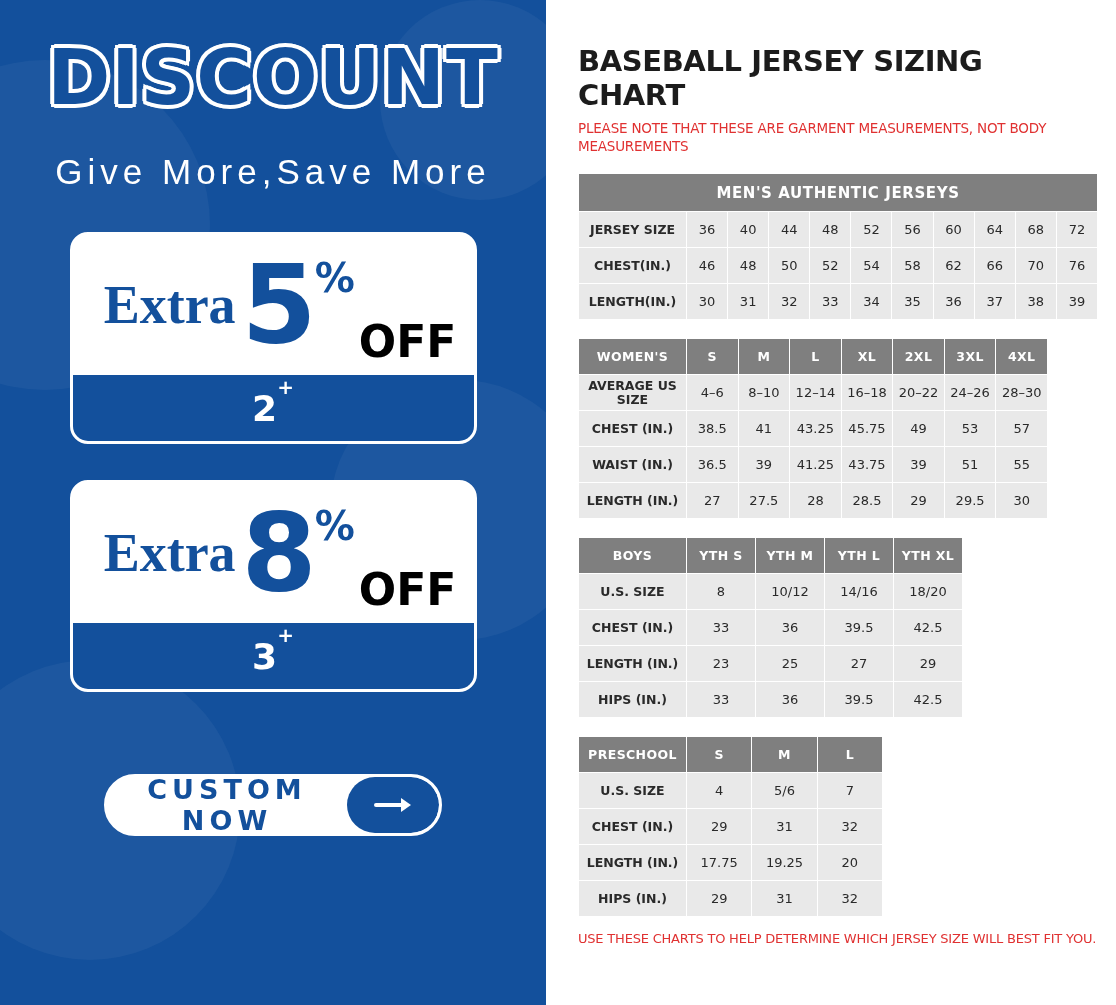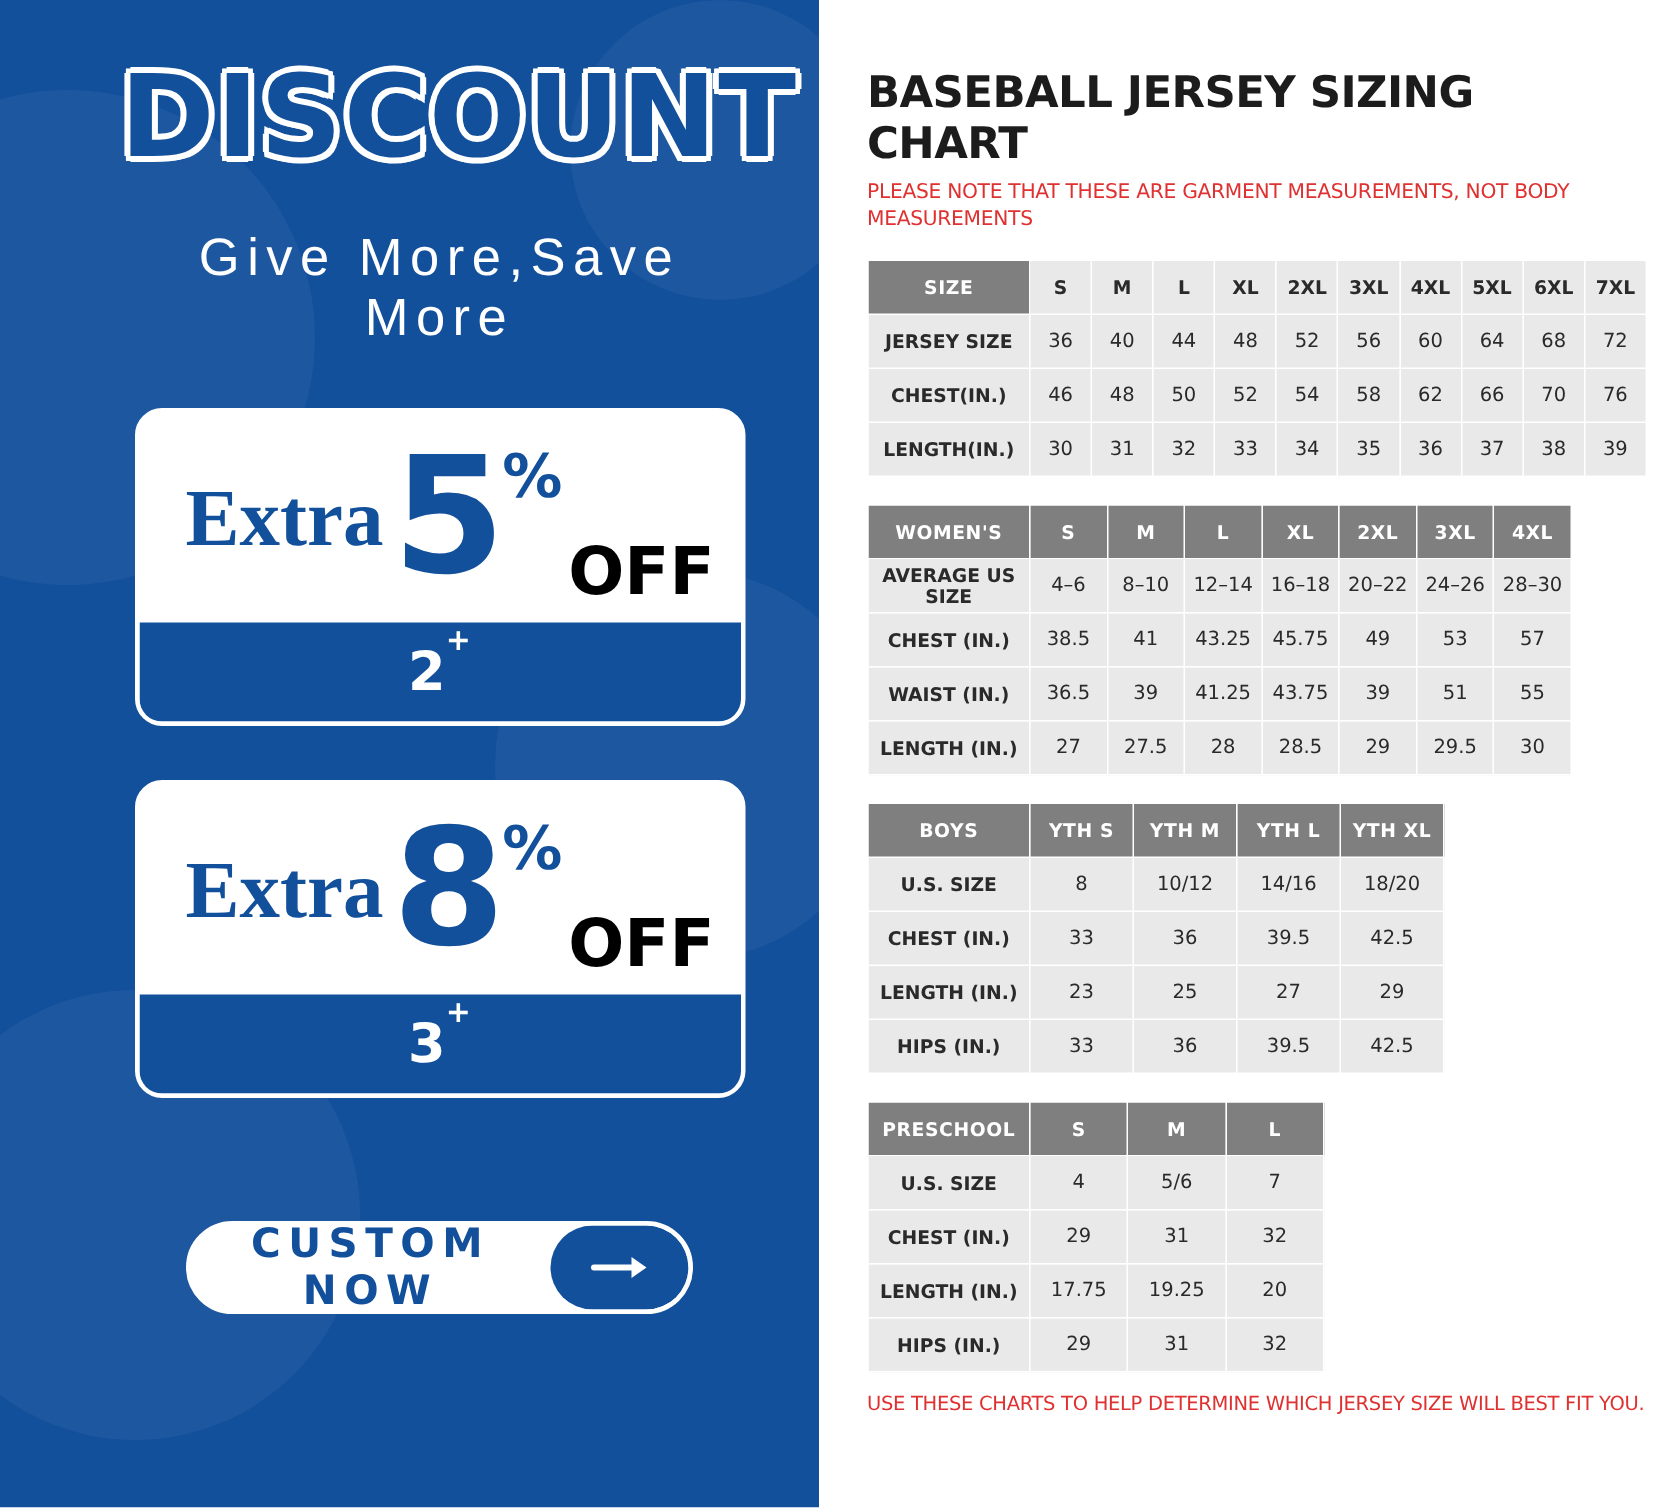--- a/index.html
+++ b/index.html
@@ -16,21 +16,20 @@
     background: #ffffff;
   }
 
   
   .promo {
     position: relative;
     width: 546px; height: 1005px;
     background: #13509c;
     overflow: hidden;
     flex: 0 0 546px;
-    padding-left: 40px;
   }
   .promo-bg-shape {
     position: absolute;
     border-radius: 50%;
     background: rgba(255,255,255,0.045);
   }
   .bg1 { width: 330px; height: 330px; left: -120px; top: 60px; }
   .bg2 { width: 260px; height: 260px; left: 330px; top: 380px; }
   .bg3 { width: 300px; height: 300px; left: -60px; top: 660px; }
   .bg4 { width: 200px; height: 200px; left: 380px; top: 0px; }
@@ -342,31 +341,21 @@
           <col>
           <col>
           <col>
           <col>
           <col>
           <col>
           <col>
       </colgroup>
       <tbody>
         <tr>
-          <td class="hdr-grey">SIZE</td>
-          <td class="rowlabel">S</td>
-          <td class="rowlabel">M</td>
-          <td class="rowlabel">L</td>
-          <td class="rowlabel">XL</td>
-          <td class="rowlabel">2XL</td>
-          <td class="rowlabel">3XL</td>
-          <td class="rowlabel">4XL</td>
-          <td class="rowlabel">5XL</td>
-          <td class="rowlabel">6XL</td>
-          <td class="rowlabel">7XL</td>
+          <td class="banner" colspan="11">MEN'S AUTHENTIC JERSEYS</td>
         </tr>
         <tr>
           <td class="rowlabel">JERSEY SIZE</td>
           <td>36</td>
           <td>40</td>
           <td>44</td>
           <td>48</td>
           <td>52</td>
           <td>56</td>
           <td>60</td>

